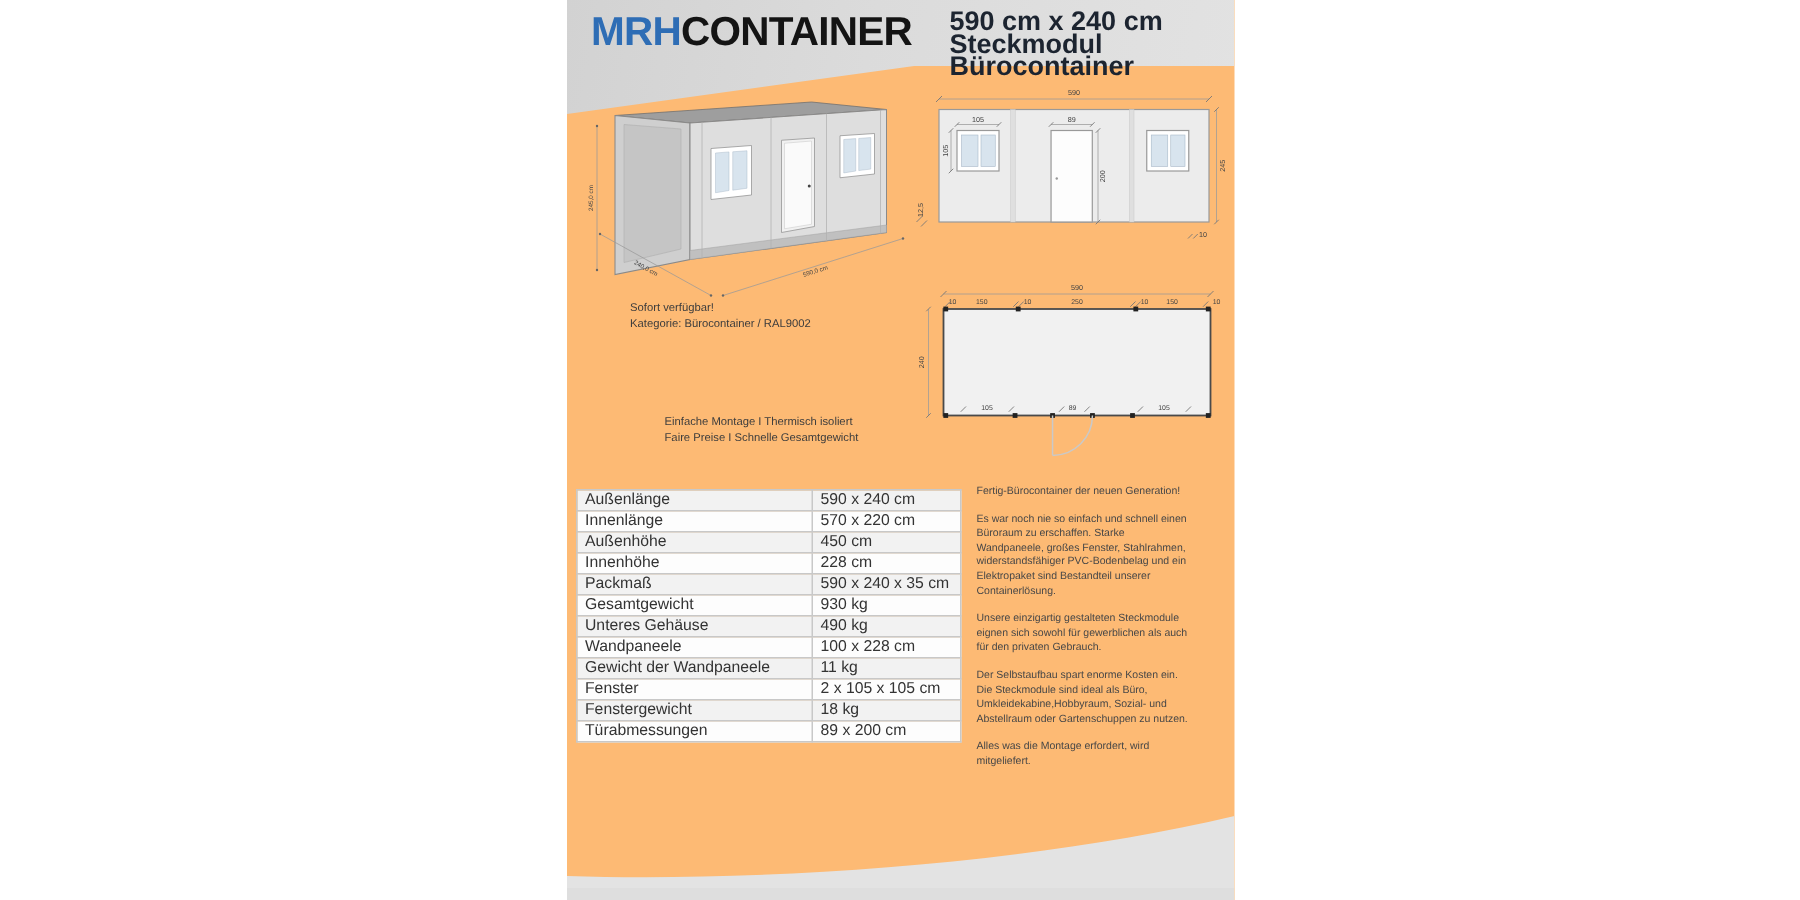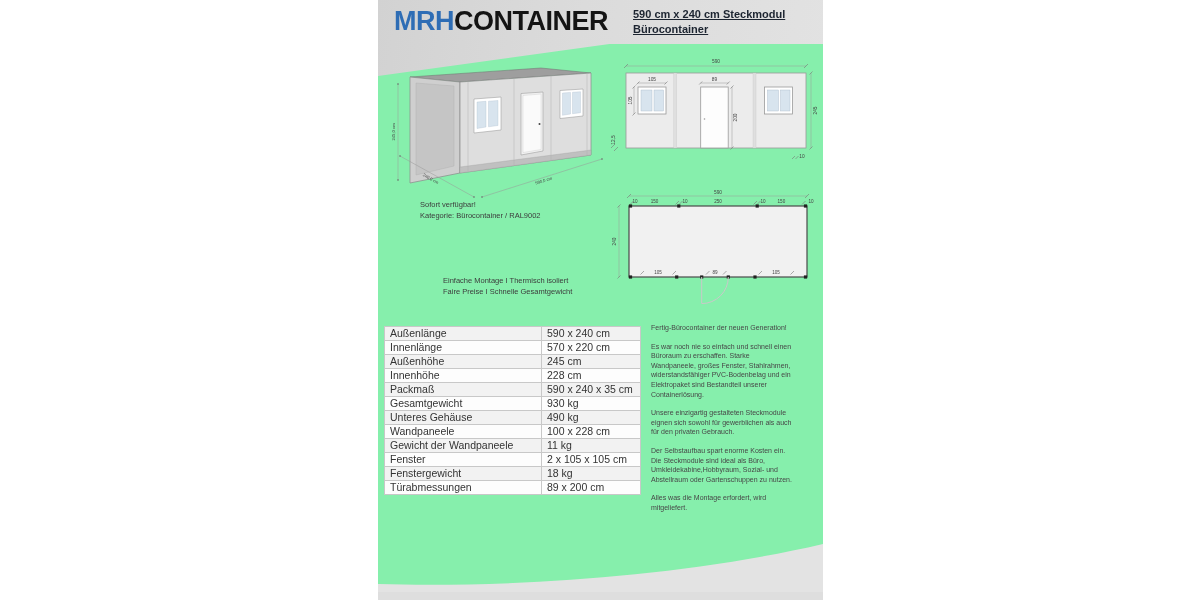--- a/index.html
+++ b/index.html
@@ -1,27 +1,27 @@
 <!DOCTYPE html>
 <html><head>
 <meta charset="utf-8">
 <style>
   * { margin:0; padding:0; box-sizing:border-box; }
   body { width:1200px; height:600px; background:#ffffff; font-family:"Liberation Sans", sans-serif; }
   #canvas { position:relative; width:1200px; height:600px; background:#ffffff; overflow:hidden; }
-  #page { position:absolute; left:378px; top:0; width:445px; height:600px; background:#86efac; overflow:hidden; }
+  #page { position:absolute; left:378px; top:0; width:445px; height:600px; background:#fdba74; overflow:hidden; }
 
   .header-band { position:absolute; left:0; top:0; width:445px; height:80px;
     background:linear-gradient(100deg,#d2d2d2 0%,#dbdbdb 45%,#e2e2e2 100%);
     clip-path:polygon(0 0,100% 0,100% 44px,52% 44px,0 76px); }
   .logo { position:absolute; left:16px; top:6px; font-size:27px; font-weight:bold; letter-spacing:-0.5px; white-space:nowrap; }
   .logo .mrh { color:#2e6db5; }
   .logo .cont { color:#141414; }
-  .page-title { position:absolute; left:255px; top:7px; width:192px; font-size:11px; font-weight:bold;
-    color:#1c2430; line-height:15px;text-decoration:underline; }
+  .page-title { position:absolute; left:255px; top:7px; width:192px; font-size:18px; font-weight:bold;
+    color:#1c2430; line-height:15px; }
 
   .small-note { position:absolute; left:42px; font-size:7.5px; line-height:10.5px; color:#3c3c3c; }
   .note-availability { top:200px; }
   .note-features { top:276px;margin-left:23px; }
 
   table.specs { position:absolute; left:6px; top:326px; width:257px; border-collapse:collapse;
     font-size:10.5px; color:#333; }
   table.specs td { border:1px solid #c8c8c8; height:13.6px; padding:0 0 0 5px; line-height:13px; white-space:nowrap; }
   table.specs td.lbl { width:157px;margin-top:32px; }
   table.specs tr:nth-child(odd) td { background:#f2f2f2; }
@@ -165,21 +165,21 @@
         <tr>
             <td class="lbl">Außenlänge</td>
             <td>590 x 240 cm</td>
           </tr>
         <tr>
             <td class="lbl">Innenlänge</td>
             <td>570 x 220 cm</td>
           </tr>
         <tr>
             <td class="lbl">Außenhöhe</td>
-            <td>245 cm</td>
+            <td>450 cm</td>
           </tr>
         <tr>
             <td class="lbl">Innenhöhe</td>
             <td>228 cm</td>
           </tr>
         <tr>
             <td class="lbl">Packmaß</td>
             <td>590 x 240 x 35 cm</td>
           </tr>
         <tr>

